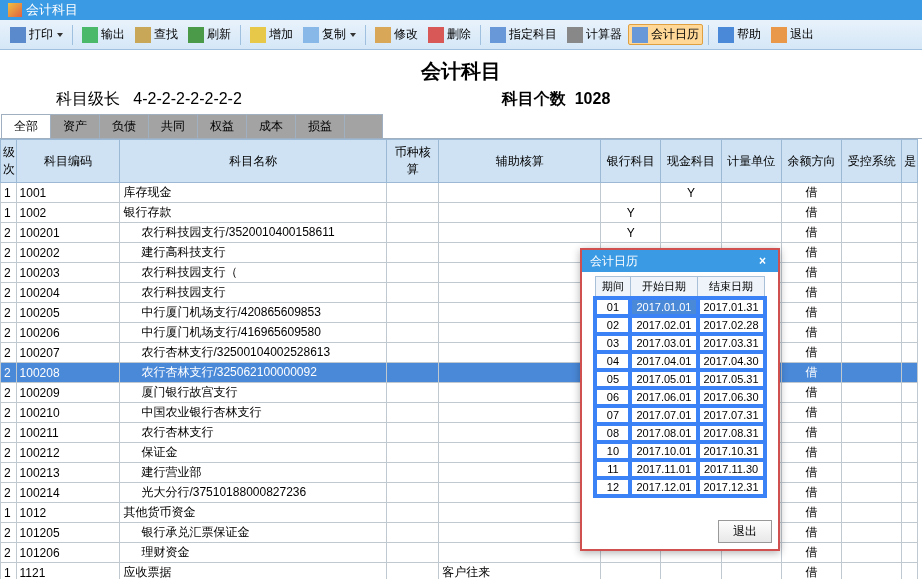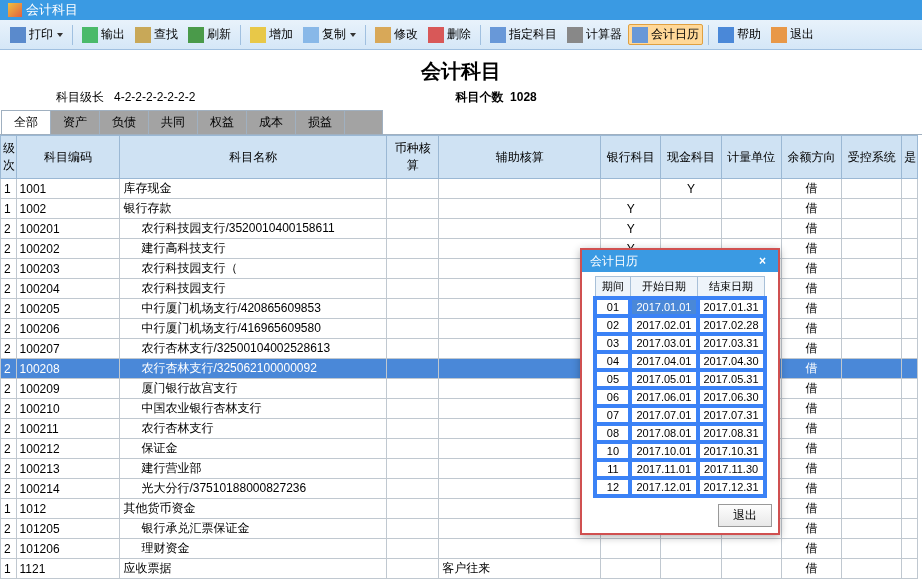--- a/index.html
+++ b/index.html
@@ -9,40 +9,40 @@
     .titlebar-icon { width: 14px; height: 14px; background: linear-gradient(135deg,#f0c040,#e06040); display: inline-block; }
     
     .toolbar { background: linear-gradient(#e8f2fb,#d5e7f7); border-bottom: 1px solid #a0c0e0; padding: 3px 6px; display: flex; align-items: center; gap: 2px; height: 30px; font-size: 12px; }
     .tb-btn { display: flex; align-items: center; gap: 3px; padding: 2px 4px; cursor: pointer; border-radius: 2px; }
     .tb-btn.active { background: #ffd898; border:1px solid #e0a040; padding:1px 3px; }
     .tb-sep { width: 1px; height: 20px; background: #a0c0e0; margin: 0 3px; }
     .tb-icon { width: 16px; height: 16px; display: inline-block; }
     .caret { display:inline-block; width:0; height:0; border-left:3px solid transparent; border-right:3px solid transparent; border-top:4px solid #333; margin-left:1px; }
     
     .header-area { display: flex; align-items: center; font-size: 20px; padding: 8px 0 2px; justify-content: center; font-weight: bold; }
-    .meta-row { display: flex; font-size: 12px; padding: 2px 8px 4px; gap: 30px; }
+    .meta-row { display: flex; font-size: 16px; padding: 2px 8px 4px; gap: 30px; }
     .meta-row .meta-right { margin-left: 230px; font-weight: bold; }
     
     .tabs { display: flex; font-size: 12px; border-bottom: 1px solid #a0b0c0; padding-left: 1px; }
     .tab { padding: 3px 12px; border: 1px solid #a0b0c0; border-bottom: none; margin-right: -1px; background: #a3a3a3; cursor: pointer; }
     .tab.active { background: #fff; }
     
     .grid { border-collapse: collapse; width: 918px; font-size: 12px; table-layout: fixed; }
     .grid th { background: #cfe2f3; border: 1px solid #9bb8d4; padding: 4px 2px; font-weight: normal; height: 28px; }
     .grid td { border: 1px solid #c0c8d0; padding: 1px 3px; height: 19px; white-space: nowrap; overflow: hidden; }
     .grid tr.selected td { background: #4a88d8; color: #fff; }
     .col-lv{width:15px;} .col-code{width:100px;} .col-name{width:257px;} .col-cur{width:50px;}
     .col-aux{width:156px;} .col-bank{width:58px;} .col-cash{width:58px;} .col-unit{width:58px;}
     .col-dir{width:58px;} .col-sys{width:58px;} .col-end{width:15px;}
     .indent1{padding-left:18px;} .center{text-align:center;}
     
     .modal { position: absolute; left: 580px; top: 248px; width: 200px; border: 2px solid #d05050; background: #fff; box-shadow: 0 2px 8px rgba(0,0,0,0.3); z-index: 10; }
     .modal-title { background: #3a9ae3; color: #fff; padding: 3px 8px; display:flex; justify-content:space-between; align-items:center; font-size:12px; height:22px; }
     .modal-close { cursor: pointer; font-weight: bold; padding: 0 4px; }
-    .cal-grid { border-collapse: collapse; margin: 4px auto 0; font-size: 11px; }
+    .cal-grid { border-collapse: collapse; margin: 4px auto 16px; font-size: 11px; }
     .cal-grid th { background: #eef4fa; border: 1px solid #a8c0d8; padding: 2px 6px; font-weight: normal; }
     .cal-grid td { border: 4px solid #3b82f6; padding: 1px 4px; text-align: center; }
     .cal-grid td.sel { background: #4a88d8; color: #fff; }
     .modal-footer { display: flex; justify-content: flex-end; padding: 6px; }
     .btn-exit { padding: 2px 14px; font-size: 12px; background: linear-gradient(#fdfdfd,#e8e8e8); border:1px solid #999; cursor:pointer; }
   </style>
 </head>
 <body>
 
 <div class="titlebar">

